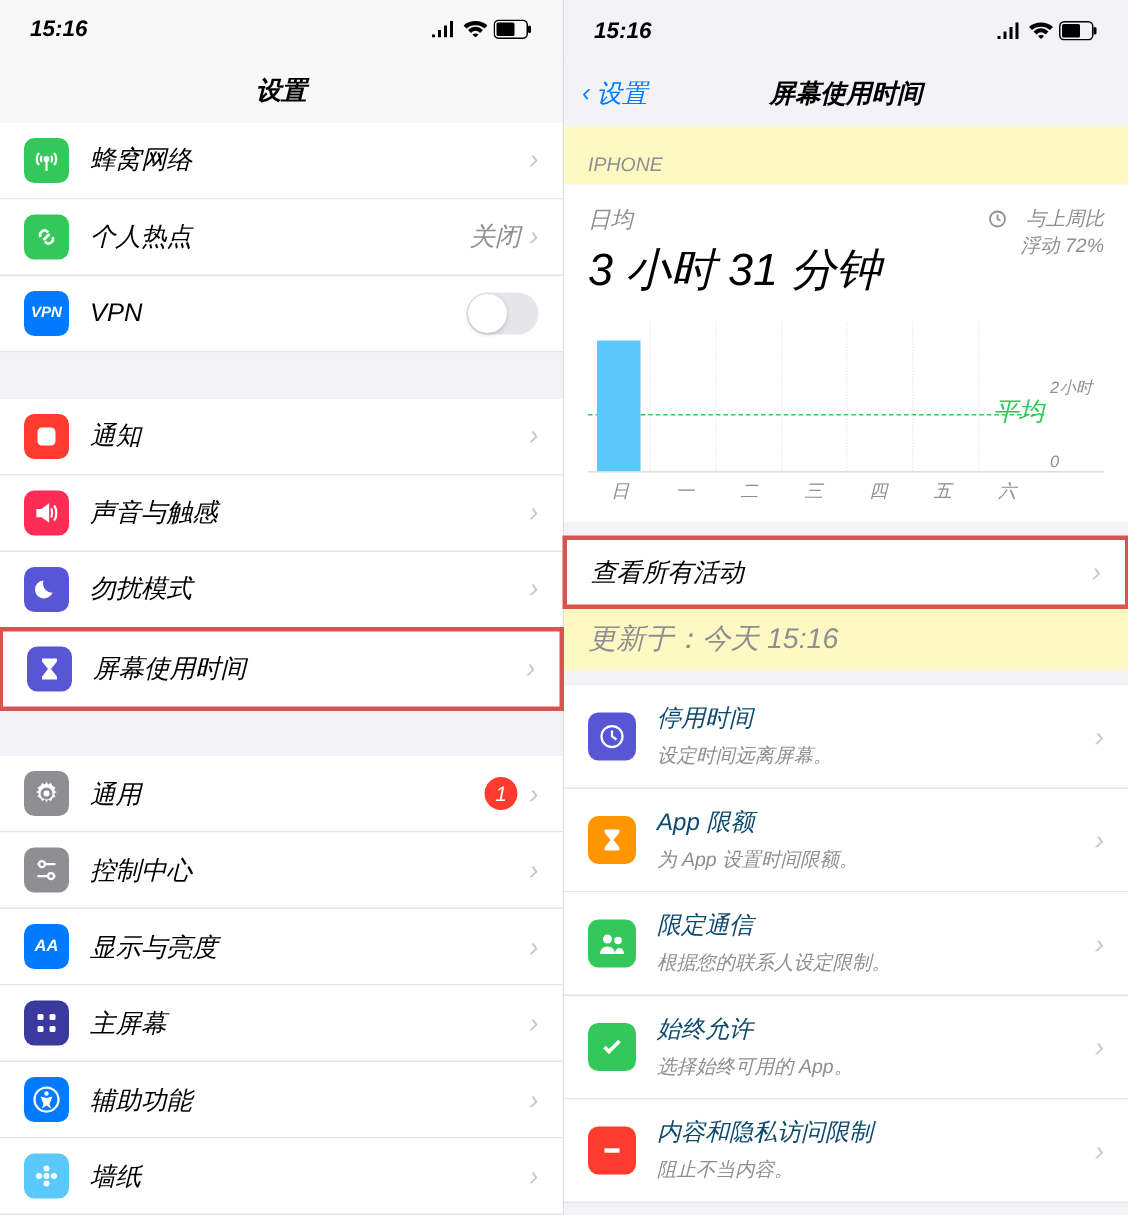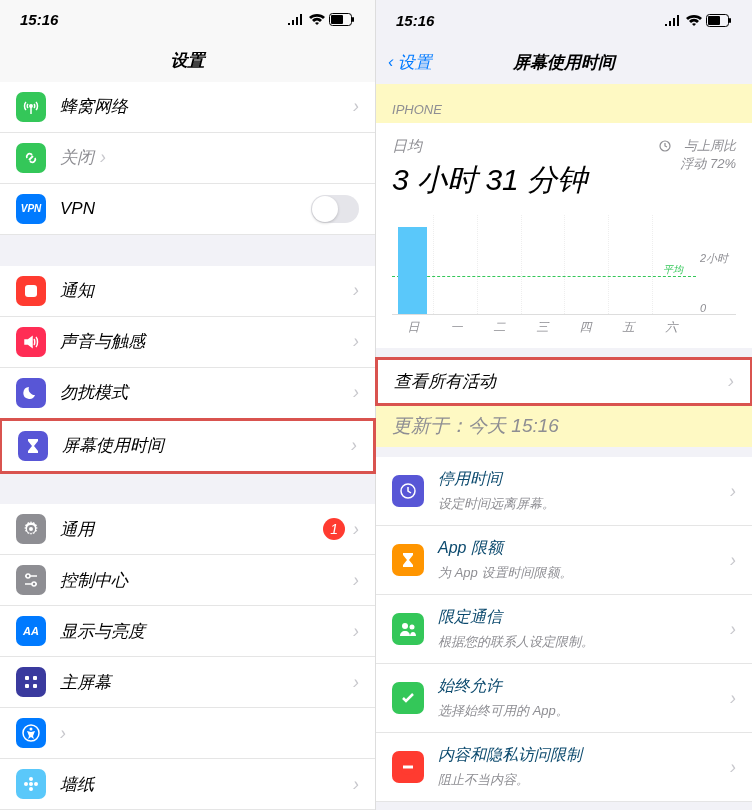--- a/index.html
+++ b/index.html
@@ -137,21 +137,21 @@
       display: flex;
       align-items: flex-end;
       gap: 2px;
       position: relative;
     }
     .chart-col { flex: 1; display: flex; justify-content: center; align-items: flex-end; height: 100%; border-right: 1px dotted #eee; }
     .chart-col:last-child { border-right: none; }
     .bar { width: 70%; background: #5ac8fa; }
     .chart-side { width: 40px; font-size: 11px; color: #8e8e93; display: flex; flex-direction: column; justify-content: space-between; padding-left: 4px; }
     .avg-line { position: absolute; top: 62%; left: 0; right: 40px; border-top: 1px dashed #34c759; }
-    .avg-lbl { position: absolute; top: -14px; right: 13px; font-size: 10px; color: #34c759; }
+    .avg-lbl { position: absolute; top: -14px; right: 0; font-size: 17px; color: #34c759; }
     .chart-axis { display: flex; font-size: 12px; color: #8e8e93; padding: 4px 0; }
     .chart-axis span { flex: 1; text-align: center; }
     .chart-axis-pad { width: 40px; }
     .footer-note { padding: 8px 16px; font-size: 19px; color: #8e8e93; background: #fef9c3; }
     .row2 {
       display: flex;
       align-items: center;
       padding: 12px 16px;
       background: #fff;
       border-bottom: 0.5px solid #e5e5e5;
@@ -214,20 +214,21 @@
       </div>
       <span class="row-label">蜂窝网络</span>
       <span class="chevron">›</span>
     </div>
     <div class="row">
       <div class="row-icon ic-hotspot">
         <svg width="18" height="18" viewBox="0 0 18 18" fill="none" stroke="#fff" stroke-width="1.8">
             <path d="M7 11l4-4M5 9a3 3 0 014-4l1 1M13 9a3 3 0 01-4 4l-1-1"></path>
           </svg>
       </div>
+      <span class="row-label">个人热点</span>
       <span class="row-value">关闭</span>
       <span class="chevron">›</span>
     </div>
     <div class="row">
       <div class="row-icon ic-vpn">VPN</div>
       <span class="row-label">VPN</span>
       <div class="toggle"></div>
     </div>
   </div>
 
@@ -316,20 +317,21 @@
       <span class="chevron">›</span>
     </div>
     <div class="row">
       <div class="row-icon ic-access">
         <svg width="18" height="18" viewBox="0 0 18 18" fill="#fff">
             <circle cx="9" cy="9" r="8" fill="none" stroke="#fff" stroke-width="1.5"></circle>
             <circle cx="9" cy="5" r="1.5"></circle>
             <path d="M5 7l4 1 4-1-2 5 1 3-3-2-3 2 1-3z"></path>
           </svg>
       </div>
+      <span class="row-label">辅助功能</span>
       <span class="chevron">›</span>
     </div>
     <div class="row">
       <div class="row-icon ic-wallpaper">
         <svg width="16" height="16" viewBox="0 0 16 16" fill="#fff">
             <circle cx="8" cy="8" r="2"></circle>
             <circle cx="8" cy="3" r="2"></circle>
             <circle cx="8" cy="13" r="2"></circle>
             <circle cx="3" cy="8" r="2"></circle>
             <circle cx="13" cy="8" r="2"></circle>

